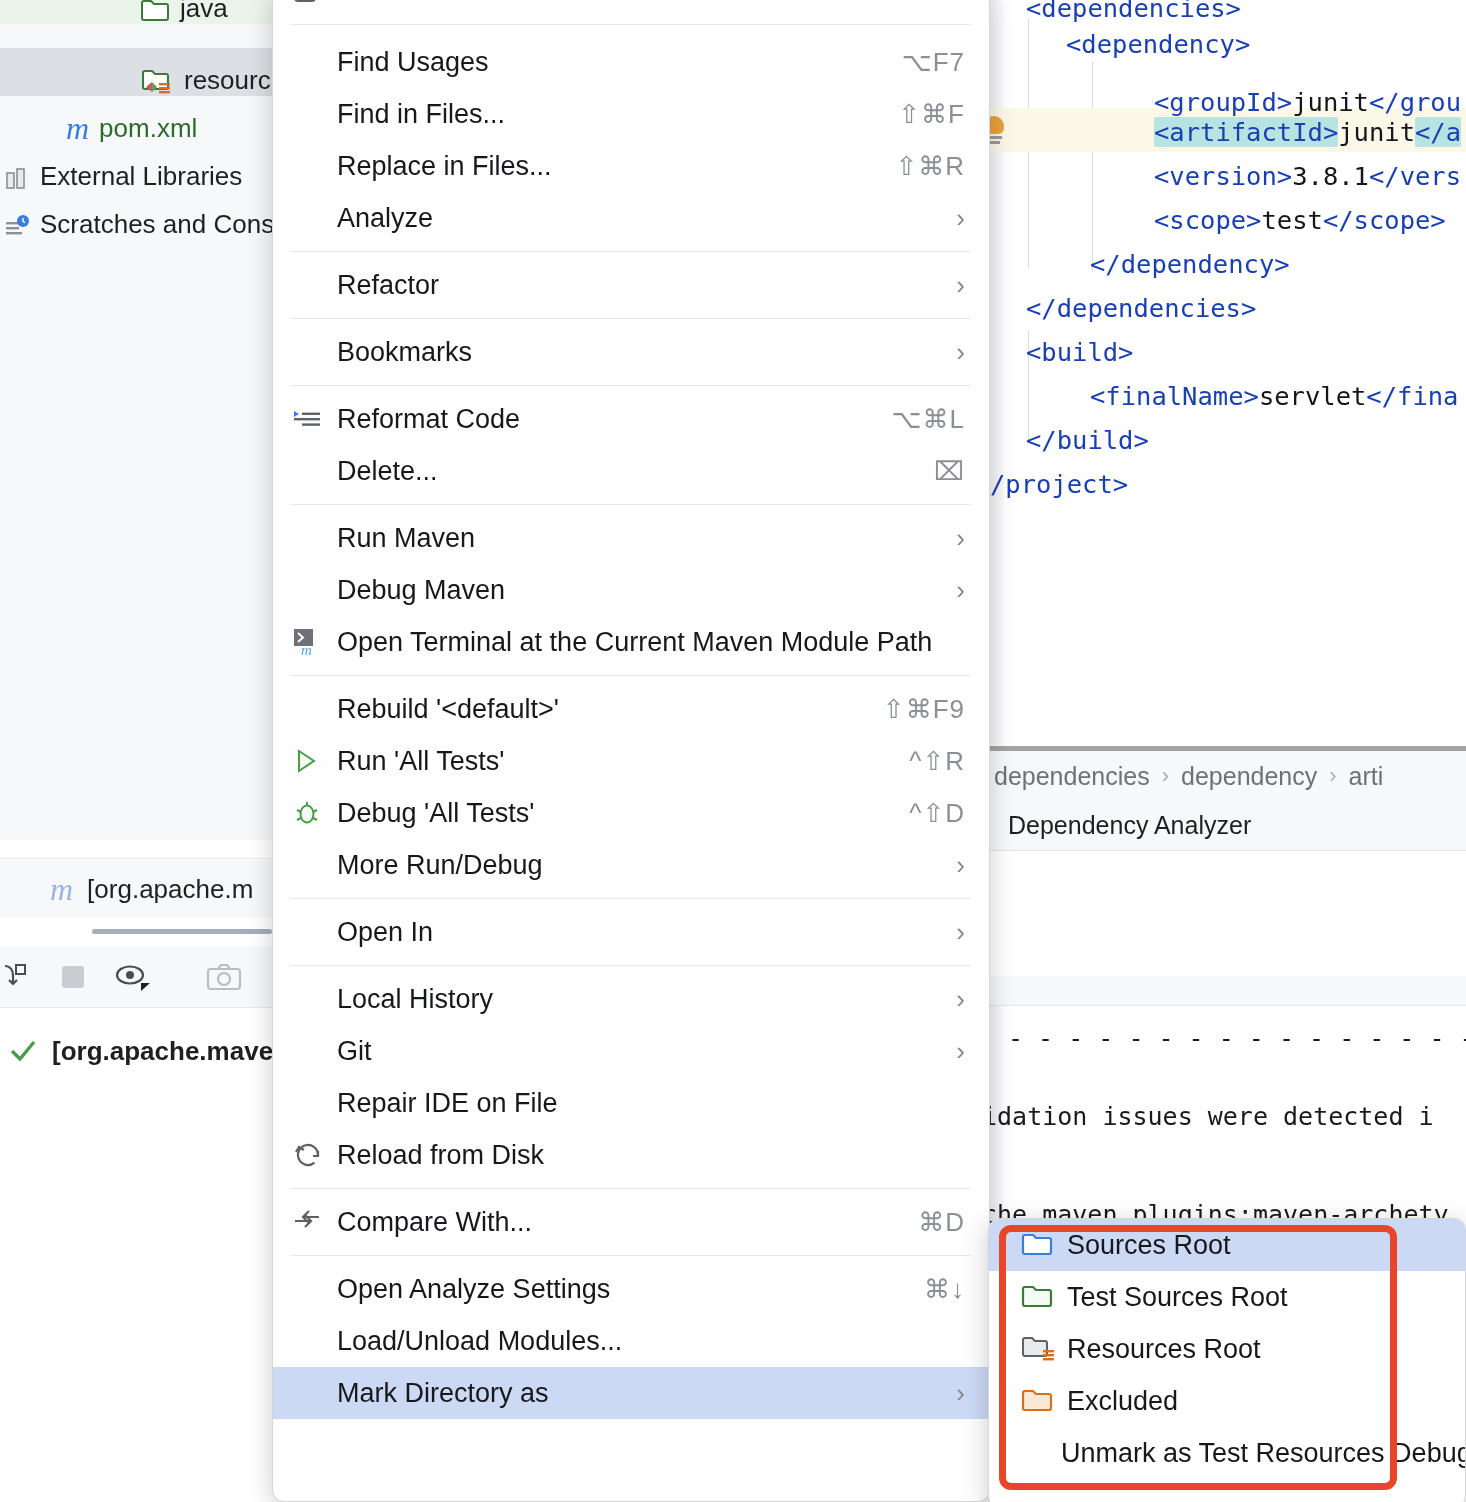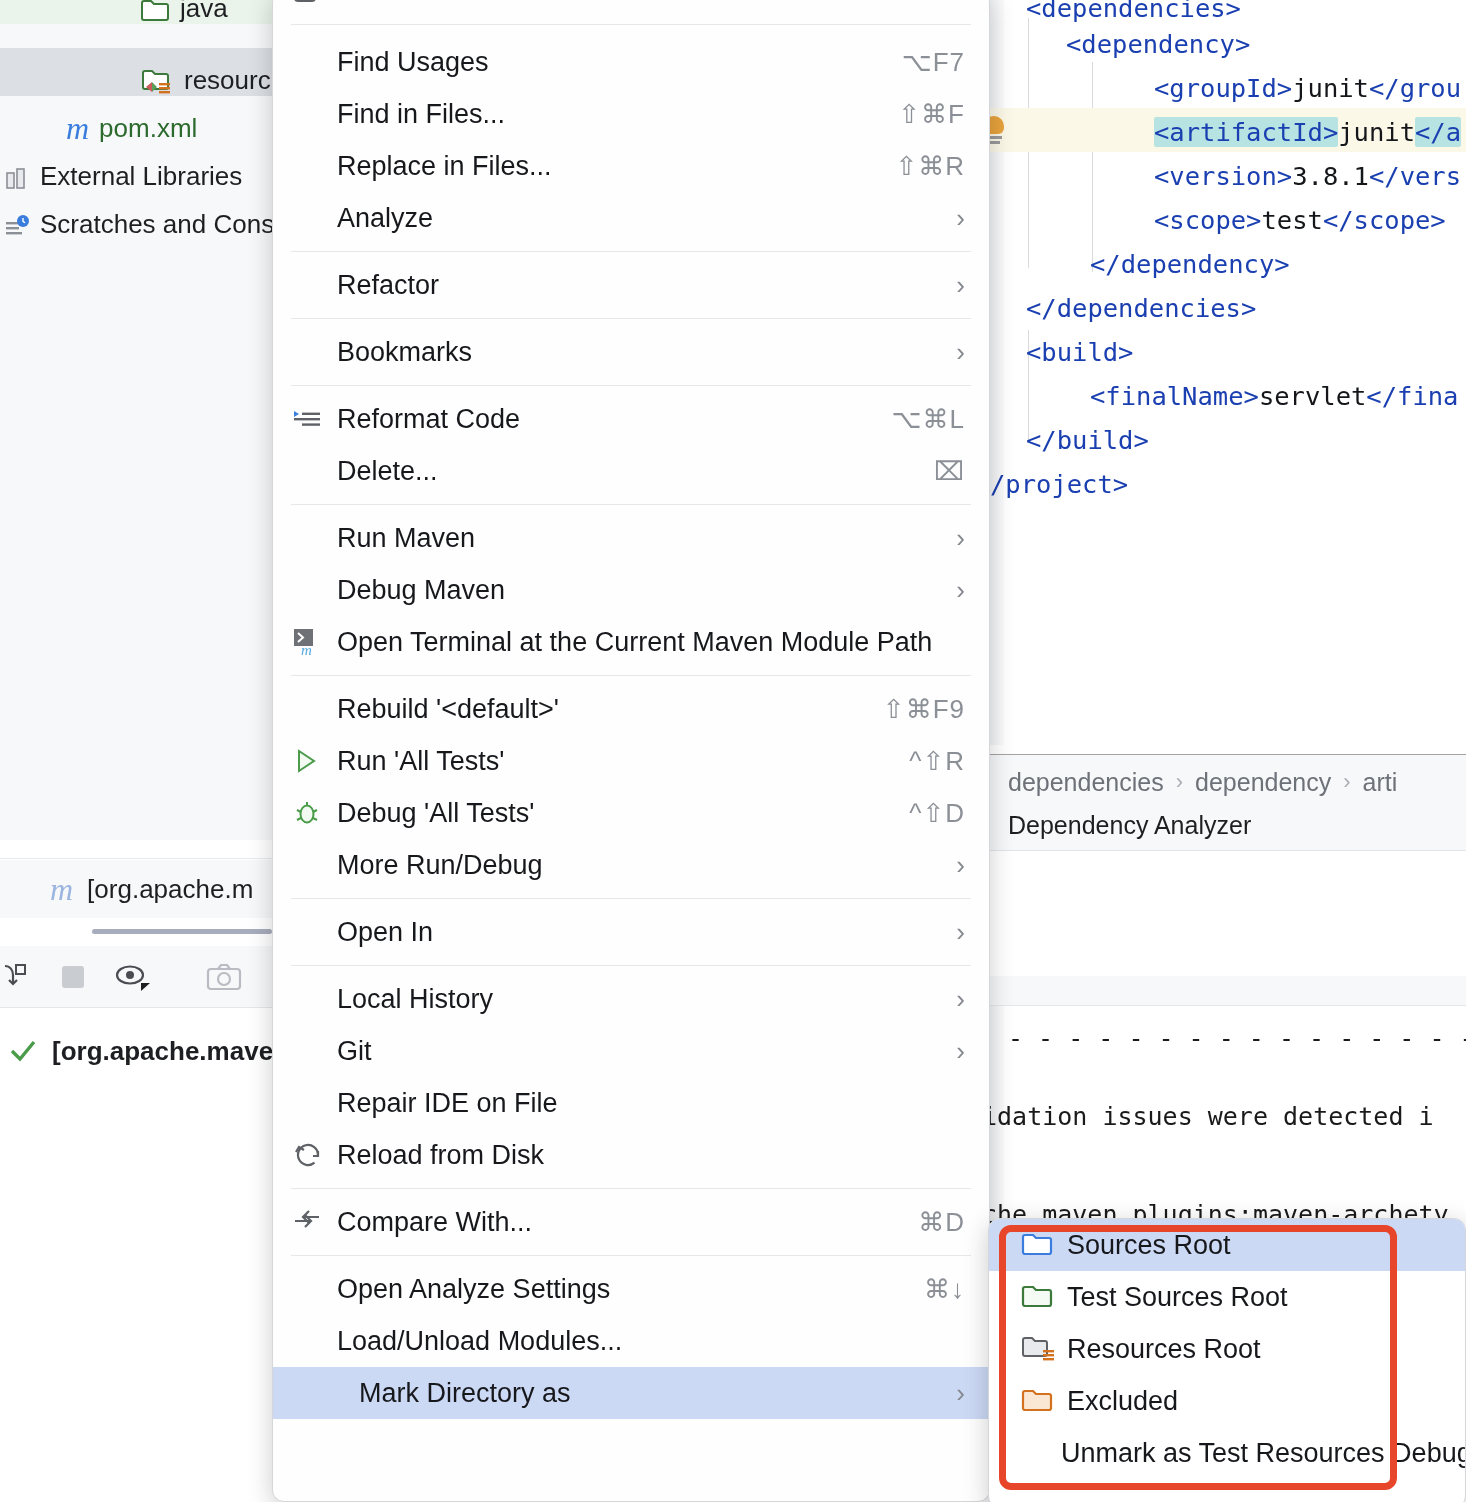--- a/index.html
+++ b/index.html
@@ -52,24 +52,23 @@
   .bulb {
     position:absolute; width:22px; height:26px; left:-6px;
   }
   .bulb .b-top { width:20px; height:18px; border-radius:10px 10px 6px 6px; background:#e8a33d; }
   .bulb .b-bot { width:14px; height:3px; margin:2px auto 0; background:#9a9a9a; }
   .bulb .b-bot2 { width:10px; height:3px; margin:2px auto 0; background:#9a9a9a; }
 
   
   .breadcrumb-bar {
     position:absolute; left:990px; top:746px; width:476px; height:55px;
-    background:#f7f8fa; border-top:1px solid #a3a3a3;
+    background:#f7f8fa; border-top:5px solid #a3a3a3;
     display:flex; align-items:center; font-size:25px; color:#6d7178; white-space:nowrap;
-    padding-left:18px;
-    margin-top:8px;
+    padding-left:4px;
   }
   .crumb-sep { color:#a9adb4; margin:0 12px; font-size:22px; }
   .tool-tab-bar {
     position:absolute; left:990px; top:801px; width:476px; height:50px;
     background:#f7f8fa; border-bottom:1px solid #e3e4e8;
     display:flex; align-items:center; font-size:25px; color:#1e1f22;
     padding-left:18px; white-space:nowrap;
   }
 
   
@@ -122,21 +121,21 @@
     border:1px solid #d4d6da;
     border-radius:12px;
     box-shadow: 0 6px 26px rgba(0,0,0,.20);
     overflow:hidden;
   }
   .mi {
     position:relative; display:flex; align-items:center;
     height:52px; padding:0 24px 0 20px; font-size:27px; color:#17181c;
     white-space:nowrap;
   }
-  .mi.sel { background:#ccd9f5;gap:22px; }
+  .mi.sel { background:#ccd9f5; }
   .mi-icon { width:44px; min-width:44px; display:flex; align-items:center; justify-content:flex-start; }
   .mi-label { flex:1; }
   .mi-short { color:#8b8f96; font-size:26px; letter-spacing:1px; margin-left:24px; }
   .mi-arrow { color:#85898f; font-size:26px; margin-left:24px; font-weight:300; }
   .mi-sep { height:1px; background:#e6e7ea; margin:7px 18px; }
   .mi-gap-s { height:4px; }
 
   
   .submenu {
     position:absolute; left:988px; top:1218px; width:478px; height:290px;
@@ -223,21 +222,21 @@
 
     <div class="hl-line" style="top:108px;"></div>
     <div class="bulb" style="top:116px;">
       <div class="b-top"></div>
         <div class="b-bot"></div>
         <div class="b-bot2"></div>
     </div>
 
     <div class="code-line" style="top:-14px;  padding-left:36px;"><span class="tag">&lt;dependencies&gt;</span></div>
     <div class="code-line" style="top:22px;   padding-left:76px;"><span class="tag">&lt;dependency&gt;</span></div>
-    <div class="code-line" style="top:66px;   padding-left:164px;"><span class="tag">&lt;groupId&gt;</span><span class="txt">junit</span><span class="tag">&lt;/grou</span></div>
+    <div class="code-line" style="top:80px;   padding-left:164px;"><span class="tag">&lt;groupId&gt;</span><span class="txt">junit</span><span class="tag">&lt;/grou</span></div>
     <div class="code-line" style="top:110px;  padding-left:164px;"><span class="tag hl-tok">&lt;artifactId&gt;</span><span class="txt">junit</span><span class="tag hl-tok">&lt;/a</span></div>
     <div class="code-line" style="top:154px;  padding-left:164px;"><span class="tag">&lt;version&gt;</span><span class="txt">3.8.1</span><span class="tag">&lt;/vers</span></div>
     <div class="code-line" style="top:198px;  padding-left:164px;"><span class="tag">&lt;scope&gt;</span><span class="txt">test</span><span class="tag">&lt;/scope&gt;</span></div>
     <div class="code-line" style="top:242px;  padding-left:100px;"><span class="tag">&lt;/dependency&gt;</span></div>
     <div class="code-line" style="top:286px;  padding-left:36px;"><span class="tag">&lt;/dependencies&gt;</span></div>
     <div class="code-line" style="top:330px;  padding-left:36px;"><span class="tag">&lt;build&gt;</span></div>
     <div class="code-line" style="top:374px;  padding-left:100px;"><span class="tag">&lt;finalName&gt;</span><span class="txt">servlet</span><span class="tag">&lt;/fina</span></div>
     <div class="code-line" style="top:418px;  padding-left:36px;"><span class="tag">&lt;/build&gt;</span></div>
     <div class="code-line" style="top:462px;  padding-left:-8px;"><span class="tag">/project&gt;</span></div>
   </div>

